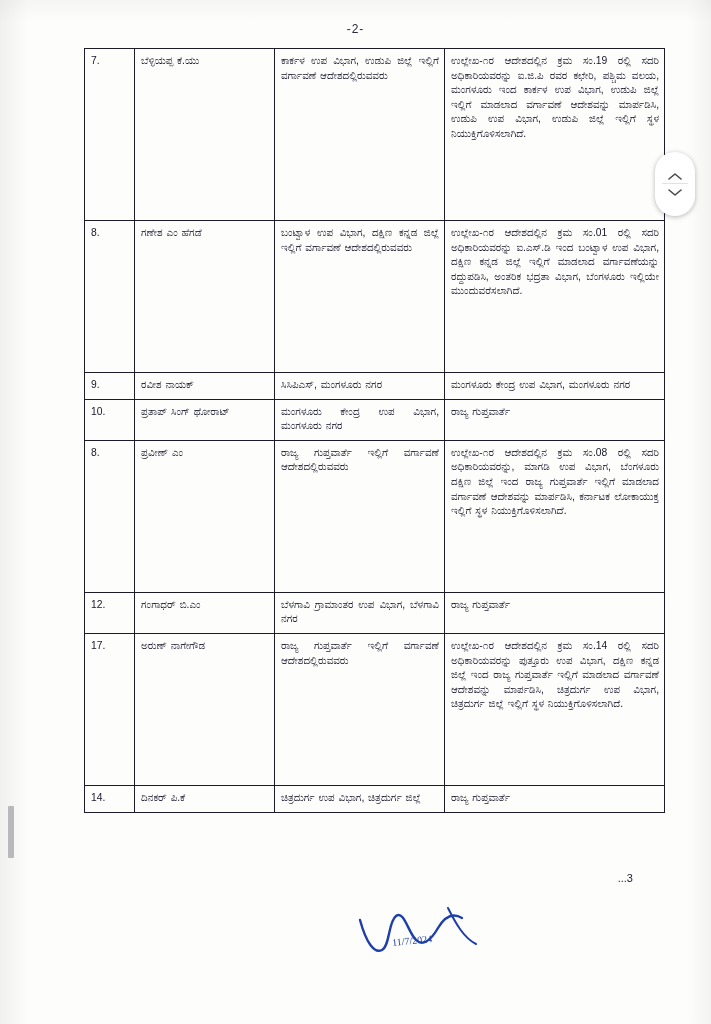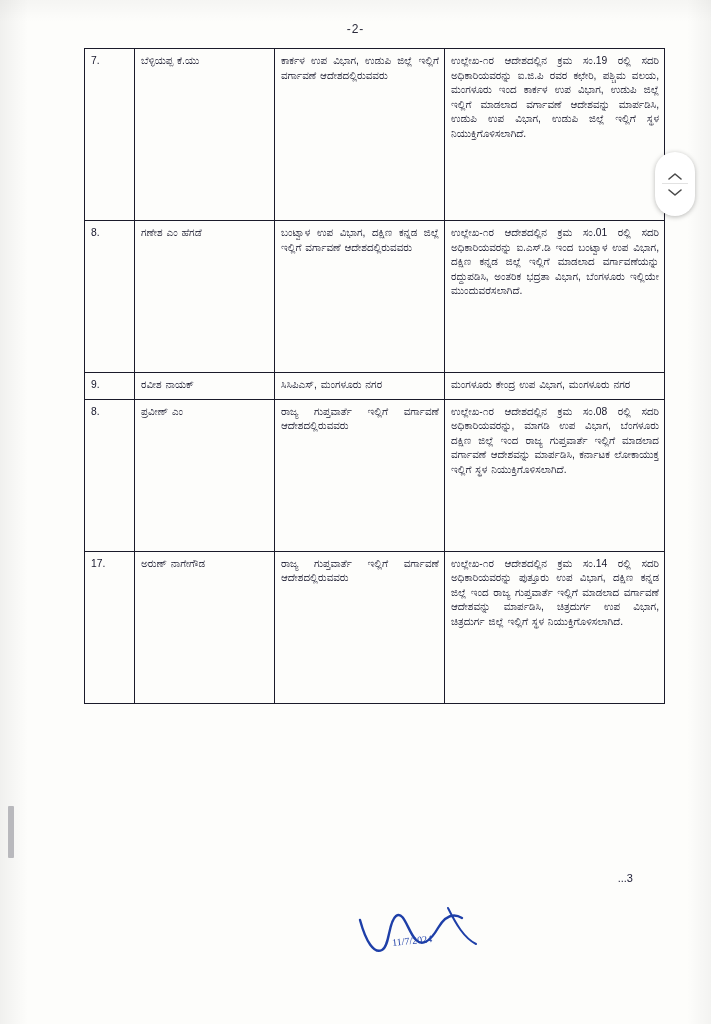--- a/index.html
+++ b/index.html
@@ -189,36 +189,54 @@
         <td class="c-to just">ಉಲ್ಲೇಖ-೧ರ ಆದೇಶದಲ್ಲಿನ ಕ್ರಮ ಸಂ.01 ರಲ್ಲಿ ಸದರಿ ಅಧಿಕಾರಿಯವರನ್ನು ಐ.ಎಸ್.ಡಿ ಇಂದ ಬಂಟ್ವಾಳ ಉಪ ವಿಭಾಗ, ದಕ್ಷಿಣ ಕನ್ನಡ ಜಿಲ್ಲೆ ಇಲ್ಲಿಗೆ ಮಾಡಲಾದ ವರ್ಗಾವಣೆಯನ್ನು ರದ್ದುಪಡಿಸಿ, ಅಂತರಿಕ ಭದ್ರತಾ ವಿಭಾಗ, ಬೆಂಗಳೂರು ಇಲ್ಲಿಯೇ ಮುಂದುವರೆಸಲಾಗಿದೆ.</td>
       </tr>
 
       <tr>
         <td class="c-sl">9.</td>
         <td class="c-name">ರವೀಶ ನಾಯಕ್</td>
         <td class="c-from just">ಸಿಸಿಪಿಎಸ್, ಮಂಗಳೂರು ನಗರ</td>
         <td class="c-to just">ಮಂಗಳೂರು ಕೇಂದ್ರ ಉಪ ವಿಭಾಗ, ಮಂಗಳೂರು ನಗರ</td>
       </tr>
 
+      <tr>
+        <td class="c-sl">10.</td>
+        <td class="c-name">ಪ್ರತಾಪ್ ಸಿಂಗ್ ಥೋರಾಟ್</td>
+        <td class="c-from just">ಮಂಗಳೂರು ಕೇಂದ್ರ ಉಪ ವಿಭಾಗ, ಮಂಗಳೂರು ನಗರ</td>
+        <td class="c-to just">ರಾಜ್ಯ ಗುಪ್ತವಾರ್ತೆ</td>
+      </tr>
 
       <tr>
         <td class="c-sl tall-2">8.</td>
         <td class="c-name">ಪ್ರವೀಣ್ ಎಂ</td>
         <td class="c-from just">ರಾಜ್ಯ ಗುಪ್ತವಾರ್ತೆ ಇಲ್ಲಿಗೆ ವರ್ಗಾವಣೆ ಆದೇಶದಲ್ಲಿರುವವರು</td>
         <td class="c-to just">ಉಲ್ಲೇಖ-೧ರ ಆದೇಶದಲ್ಲಿನ ಕ್ರಮ ಸಂ.08 ರಲ್ಲಿ ಸದರಿ ಅಧಿಕಾರಿಯವರನ್ನು, ಮಾಗಡಿ ಉಪ ವಿಭಾಗ, ಬೆಂಗಳೂರು ದಕ್ಷಿಣ ಜಿಲ್ಲೆ ಇಂದ ರಾಜ್ಯ ಗುಪ್ತವಾರ್ತೆ ಇಲ್ಲಿಗೆ ಮಾಡಲಾದ ವರ್ಗಾವಣೆ ಆದೇಶವನ್ನು ಮಾರ್ಪಡಿಸಿ, ಕರ್ನಾಟಕ ಲೋಕಾಯುಕ್ತ ಇಲ್ಲಿಗೆ ಸ್ಥಳ ನಿಯುಕ್ತಿಗೊಳಿಸಲಾಗಿದೆ.</td>
       </tr>
 
+      <tr>
+        <td class="c-sl">12.</td>
+        <td class="c-name">ಗಂಗಾಧರ್ ಬಿ.ಎಂ</td>
+        <td class="c-from just">ಬೆಳಗಾವಿ ಗ್ರಾಮಾಂತರ ಉಪ ವಿಭಾಗ, ಬೆಳಗಾವಿ ನಗರ</td>
+        <td class="c-to just">ರಾಜ್ಯ ಗುಪ್ತವಾರ್ತೆ</td>
+      </tr>
 
       <tr>
         <td class="c-sl tall-2">17.</td>
         <td class="c-name">ಅರುಣ್ ನಾಗೇಗೌಡ</td>
         <td class="c-from just">ರಾಜ್ಯ ಗುಪ್ತವಾರ್ತೆ ಇಲ್ಲಿಗೆ ವರ್ಗಾವಣೆ ಆದೇಶದಲ್ಲಿರುವವರು</td>
         <td class="c-to just">ಉಲ್ಲೇಖ-೧ರ ಆದೇಶದಲ್ಲಿನ ಕ್ರಮ ಸಂ.14 ರಲ್ಲಿ ಸದರಿ ಅಧಿಕಾರಿಯವರನ್ನು ಪುತ್ತೂರು ಉಪ ವಿಭಾಗ, ದಕ್ಷಿಣ ಕನ್ನಡ ಜಿಲ್ಲೆ ಇಂದ ರಾಜ್ಯ ಗುಪ್ತವಾರ್ತೆ ಇಲ್ಲಿಗೆ ಮಾಡಲಾದ ವರ್ಗಾವಣೆ ಆದೇಶವನ್ನು ಮಾರ್ಪಡಿಸಿ, ಚಿತ್ರದುರ್ಗ ಉಪ ವಿಭಾಗ, ಚಿತ್ರದುರ್ಗ ಜಿಲ್ಲೆ ಇಲ್ಲಿಗೆ ಸ್ಥಳ ನಿಯುಕ್ತಿಗೊಳಿಸಲಾಗಿದೆ.</td>
       </tr>
 
+      <tr>
+        <td class="c-sl">14.</td>
+        <td class="c-name">ದಿನಕರ್ ಪಿ.ಕೆ</td>
+        <td class="c-from just">ಚಿತ್ರದುರ್ಗ ಉಪ ವಿಭಾಗ, ಚಿತ್ರದುರ್ಗ ಜಿಲ್ಲೆ</td>
+        <td class="c-to just">ರಾಜ್ಯ ಗುಪ್ತವಾರ್ತೆ</td>
+      </tr>
 
 
     </tbody>
   </table>
 
   <div id="page-continue">...3</div>
 
   <svg id="signature" viewBox="0 0 150 60">
     <path d="M8,18 C14,40 22,52 30,48 C38,44 36,20 44,14 C52,8 56,30 64,38 C70,44 78,40 86,26 C92,16 100,10 110,16" fill="none" stroke="#1e3fa8" stroke-width="2.4" stroke-linecap="round"></path>
     <path d="M96,6 C104,22 112,36 124,42" fill="none" stroke="#1e3fa8" stroke-width="2" stroke-linecap="round"></path>

